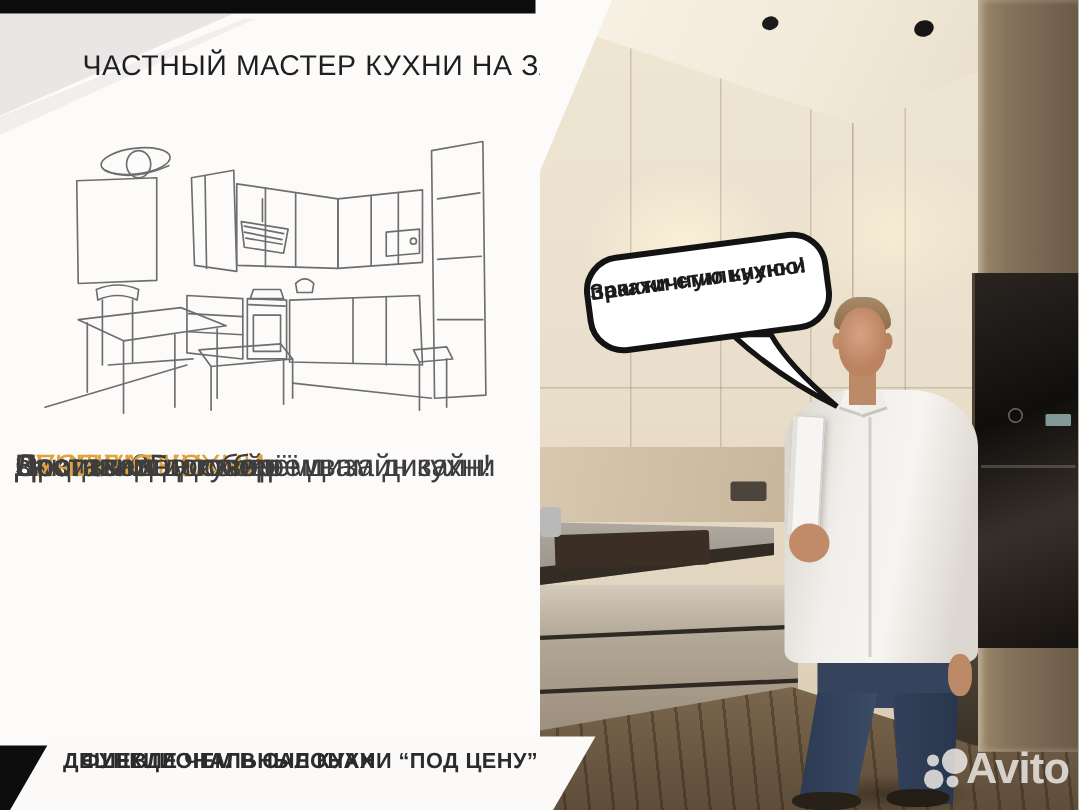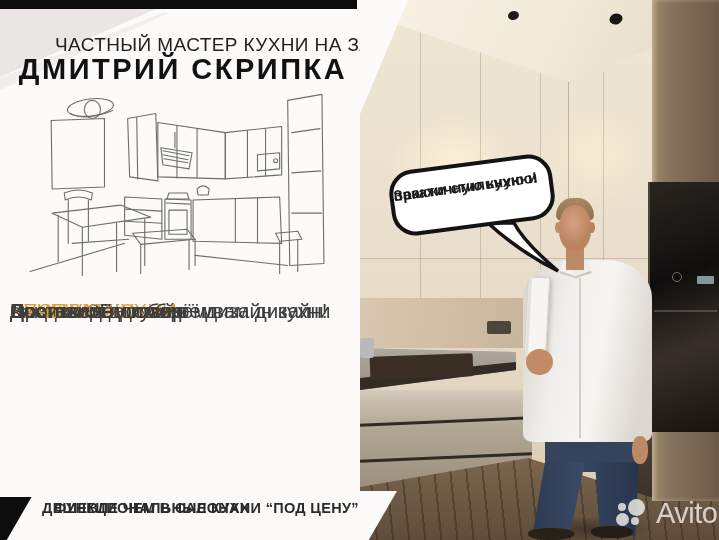--- a/index.html
+++ b/index.html
@@ -123,34 +123,33 @@
   .wedge{left:0;top:0;width:48px;height:114px;background:#fcfbf9;
        clip-path:polygon(0 0,100% 0,0 100%);z-index:30;}
 
   
   .avito{left:246px;top:494px;width:113px;height:44px;z-index:40;}
   .av-c{border-radius:50%;background:rgba(236,233,229,.85);}
   .av-c1{left:12px;top:9px;width:8px;height:8px;}
   .av-c2{left:22px;top:5px;width:17px;height:17px;}
   .av-c3{left:10px;top:19px;width:13px;height:13px;}
   .av-c4{left:25px;top:23px;width:8px;height:8px;}
-  .av-text{left:50px;top:3px;font-size:29px;font-weight:normal;letter-spacing:-.5px;
+  .av-text{left:38px;top:3px;font-size:29px;font-weight:bold;letter-spacing:-.5px;
        color:rgba(229,226,222,.88);text-align:right;}
 </style>
 </head>
 <body>
 
 <div id="stage">
 
   <div class="accent-stripe"></div>
   <div class="accent-tri"></div>
   <div class="topbar"></div>
 
   <div class="tagline">ЧАСТНЫЙ МАСТЕР КУХНИ НА ЗАКАЗ</div>
-  <div class="bigname">ДМИТРИЙ СКРИПКА</div>
 
   <svg class="sketch" viewBox="0 0 305 200">
     <g stroke="#6e6e6e" stroke-width="1.1" fill="none" stroke-linejoin="round" stroke-linecap="round">
       <ellipse cx="62" cy="15" rx="23" ry="8.5" transform="rotate(-7 62 15)"></ellipse>
       <ellipse cx="64" cy="17" rx="8" ry="9"></ellipse>
       <path d="M42,21 Q58,29 84,18"></path>
       <path d="M23,28 L76,26 L76,94 L24,96 Z"></path>
       <path d="M99,26 L127,21 L129,88 L101,84 Z"></path>
       <path d="M108,25 L109,86"></path>
       <path d="M129,30 L196,40 L196,86 L129,84 Z"></path>

